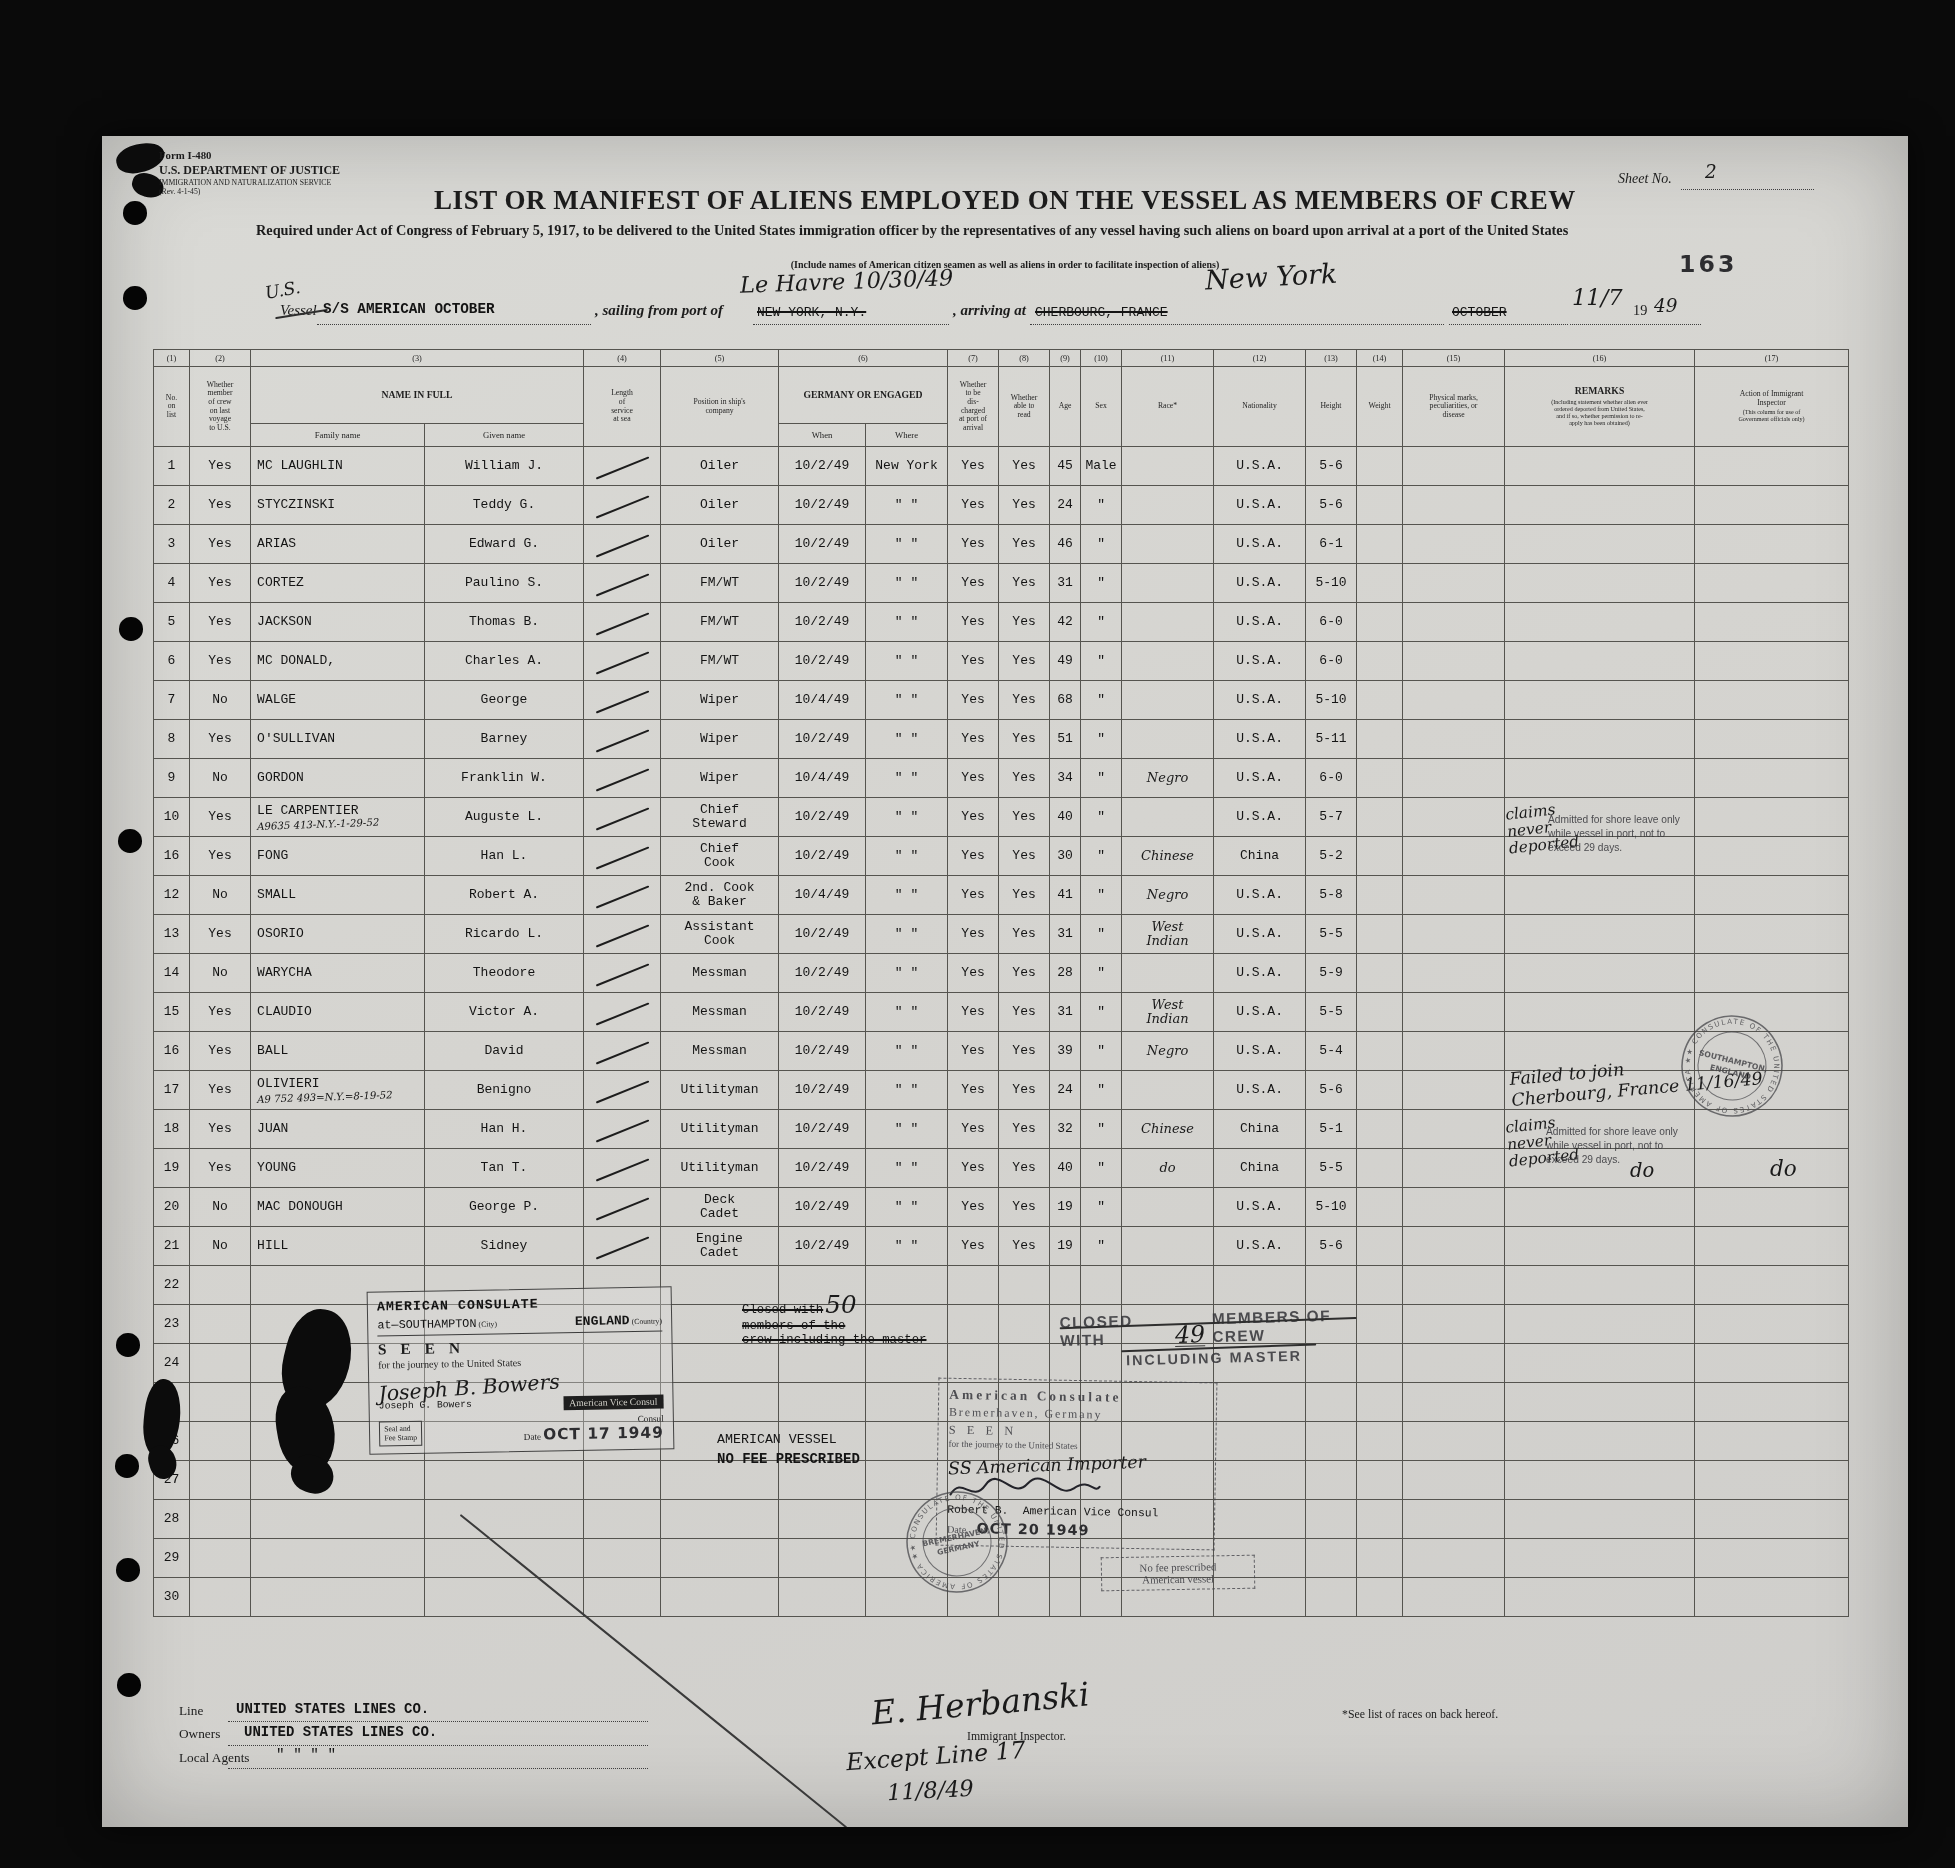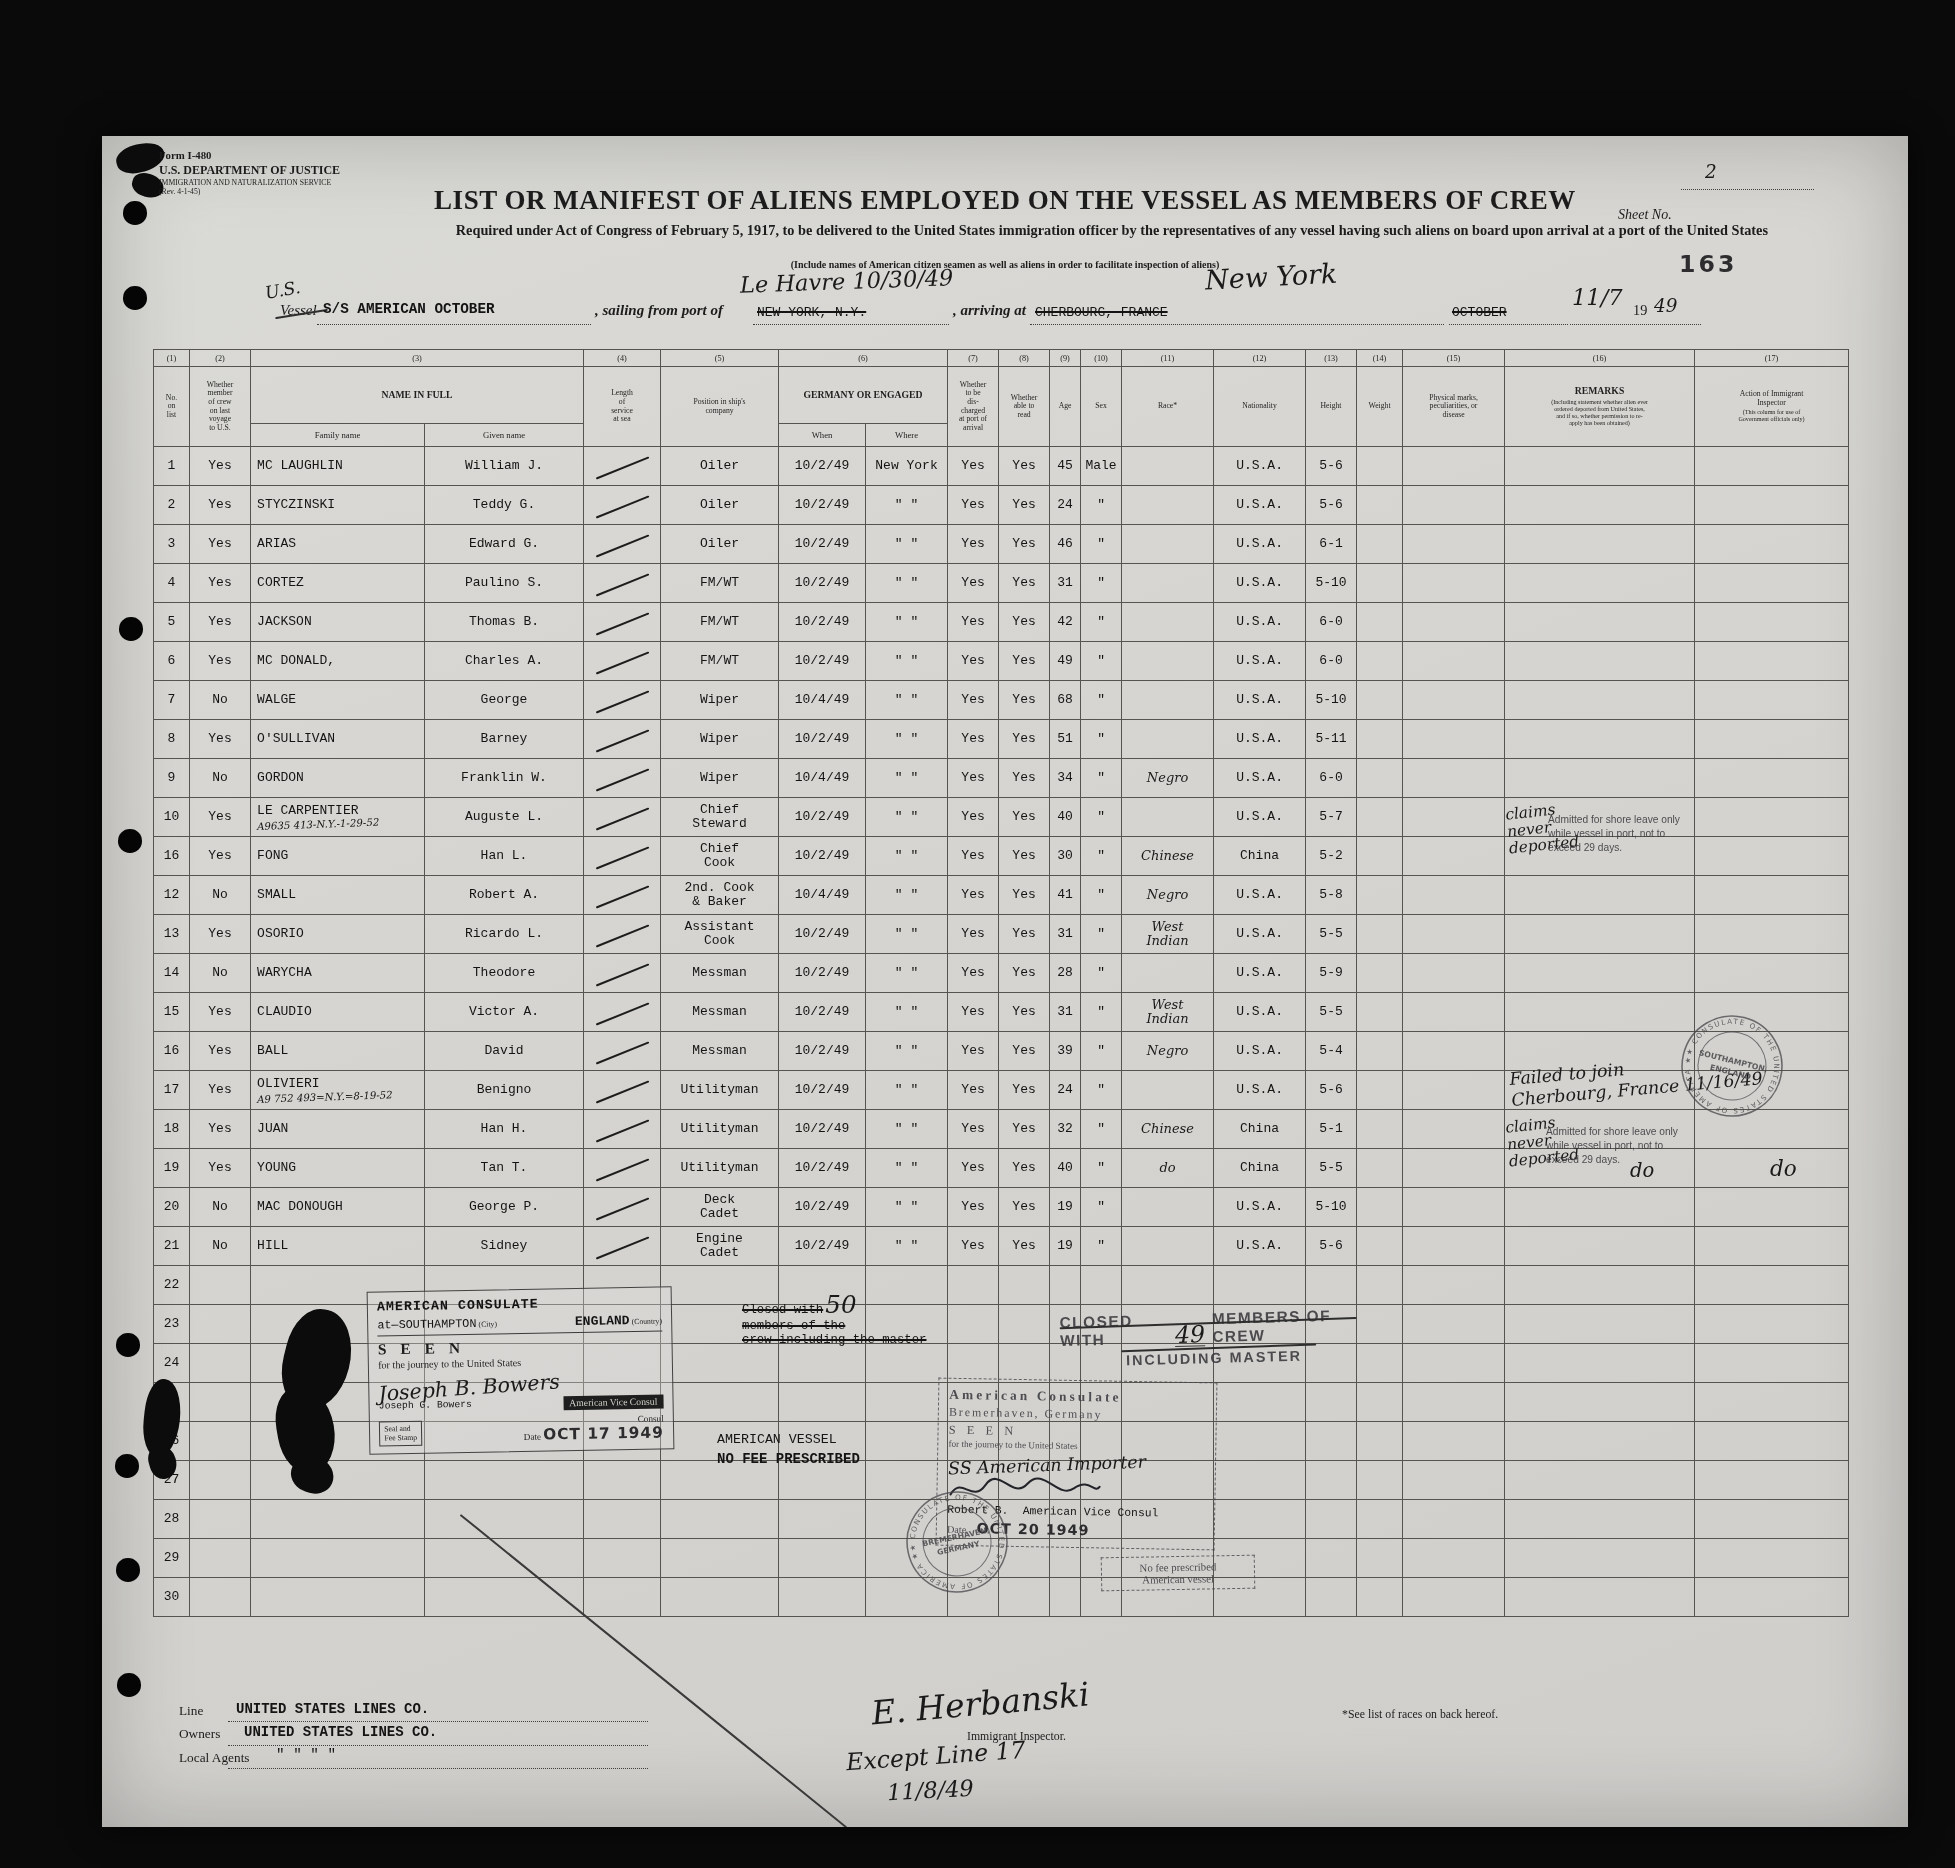--- a/index.html
+++ b/index.html
@@ -64,26 +64,26 @@
     <div class="blob" style="left:14.3px;top:8.2px;width:49px;height:28px;transform:rotate(-15deg);"></div>
     <div class="blob" style="left:30px;top:38px;width:32px;height:22.5px;transform:rotate(18deg);"></div>
 
     <div class="abs printed" style="left:57px;top:13.3px;line-height:1.25;">
       <div style="font-weight:bold;font-size:10.8px;">Form I-480</div>
       <div style="font-size:12px;font-weight:bold;">U.S. DEPARTMENT OF JUSTICE</div>
       <div style="font-size:7.7px;">IMMIGRATION AND NATURALIZATION SERVICE</div>
       <div style="font-size:7.7px;">(Rev. 4-1-45)</div>
     </div>
 
-    <span class="abs printed" style="left:1516px;top:35px;font-size:14px;font-style:italic;margin-top:36px;">Sheet No.</span>
+    <span class="abs printed" style="left:1516px;top:35px;font-size:14px;font-style:italic;">Sheet No.</span>
     <span class="abs hw" style="left:1603px;top:24.6px;font-size:18.4px;">2</span>
     <div class="dotline" style="left:1579px;top:53px;width:133px;"></div>
 
     <div class="abs title" style="left:0;top:49px;width:100%;text-align:center;">LIST OR MANIFEST OF ALIENS EMPLOYED ON THE VESSEL AS MEMBERS OF CREW</div>
-    <div class="abs printed" style="left:154px;top:86px;width:1512px;text-align:right;font-weight:bold;font-size:14.3px;line-height:1.25;">Required under Act of Congress of February 5, 1917, to be delivered to the United States immigration officer by the representatives of any vessel having such aliens on board upon arrival at a port of the United States</div>
+    <div class="abs printed" style="left:154px;top:86px;width:1512px;text-align:left;font-weight:bold;font-size:14.3px;line-height:1.25;">Required under Act of Congress of February 5, 1917, to be delivered to the United States immigration officer by the representatives of any vessel having such aliens on board upon arrival at a port of the United States</div>
     <div class="abs printed" style="left:0;top:123px;width:100%;text-align:center;font-weight:bold;font-size:10px;">(Include names of American citizen seamen as well as aliens in order to facilitate inspection of aliens)</div>
     <div class="abs datestamp" style="left:1577px;top:114px;font-size:23.6px;letter-spacing:3.1px;">163</div>
 
     <span class="abs hw" style="left:163px;top:144px;font-size:17.4px;transform:rotate(-10deg);">U.S.</span>
     <span class="abs printed" style="left:178px;top:166px;font-size:15px;font-style:italic;">Vessel</span>
     <div class="scratch" style="left:173px;top:177px;width:53px;transform:rotate(-9deg);"></div>
     <span class="abs typed" style="left:221px;top:165px;font-size:14.3px;font-weight:bold;">S/S AMERICAN OCTOBER</span>
     <div class="dotline" style="left:215px;top:188px;width:274px;"></div>
     <span class="abs printed" style="left:493px;top:166px;font-size:15px;font-style:italic;font-weight:bold;">, sailing from port of</span>
     <span class="abs hw" style="left:638px;top:132px;font-size:22.5px;transform:rotate(-2deg);">Le Havre 10/30/49</span>

